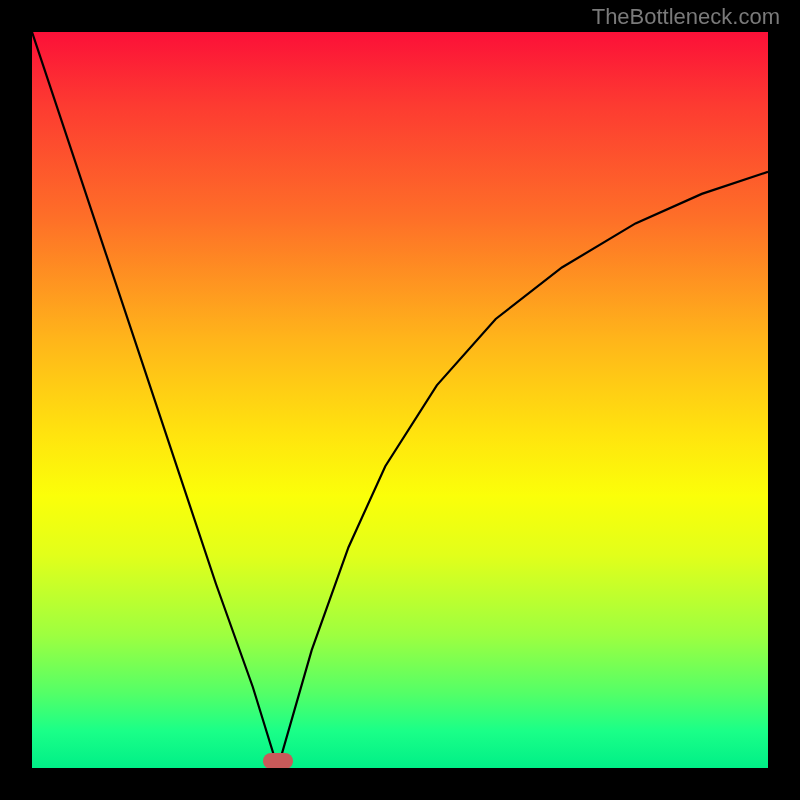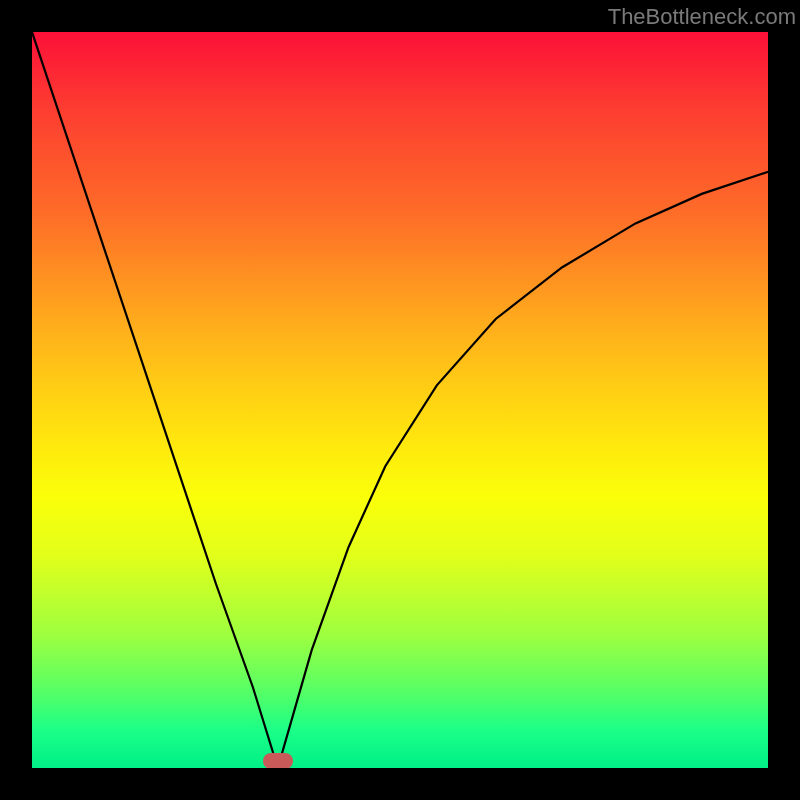--- a/index.html
+++ b/index.html
@@ -13,21 +13,21 @@
   }
   .frame {
     position: relative;
     width: 800px;
     height: 800px;
     background: #000;
   }
   .watermark {
     position: absolute;
     top: 4px;
-    right: 4px;
+    right: 20px;
     color: #7a7a7a;
     font-size: 22px;
     font-weight: 500;
     font-family: Arial, Helvetica, sans-serif;
     user-select: none;
   }
   .plot-area {
     position: absolute;
     left: 32px;
     top: 32px;

